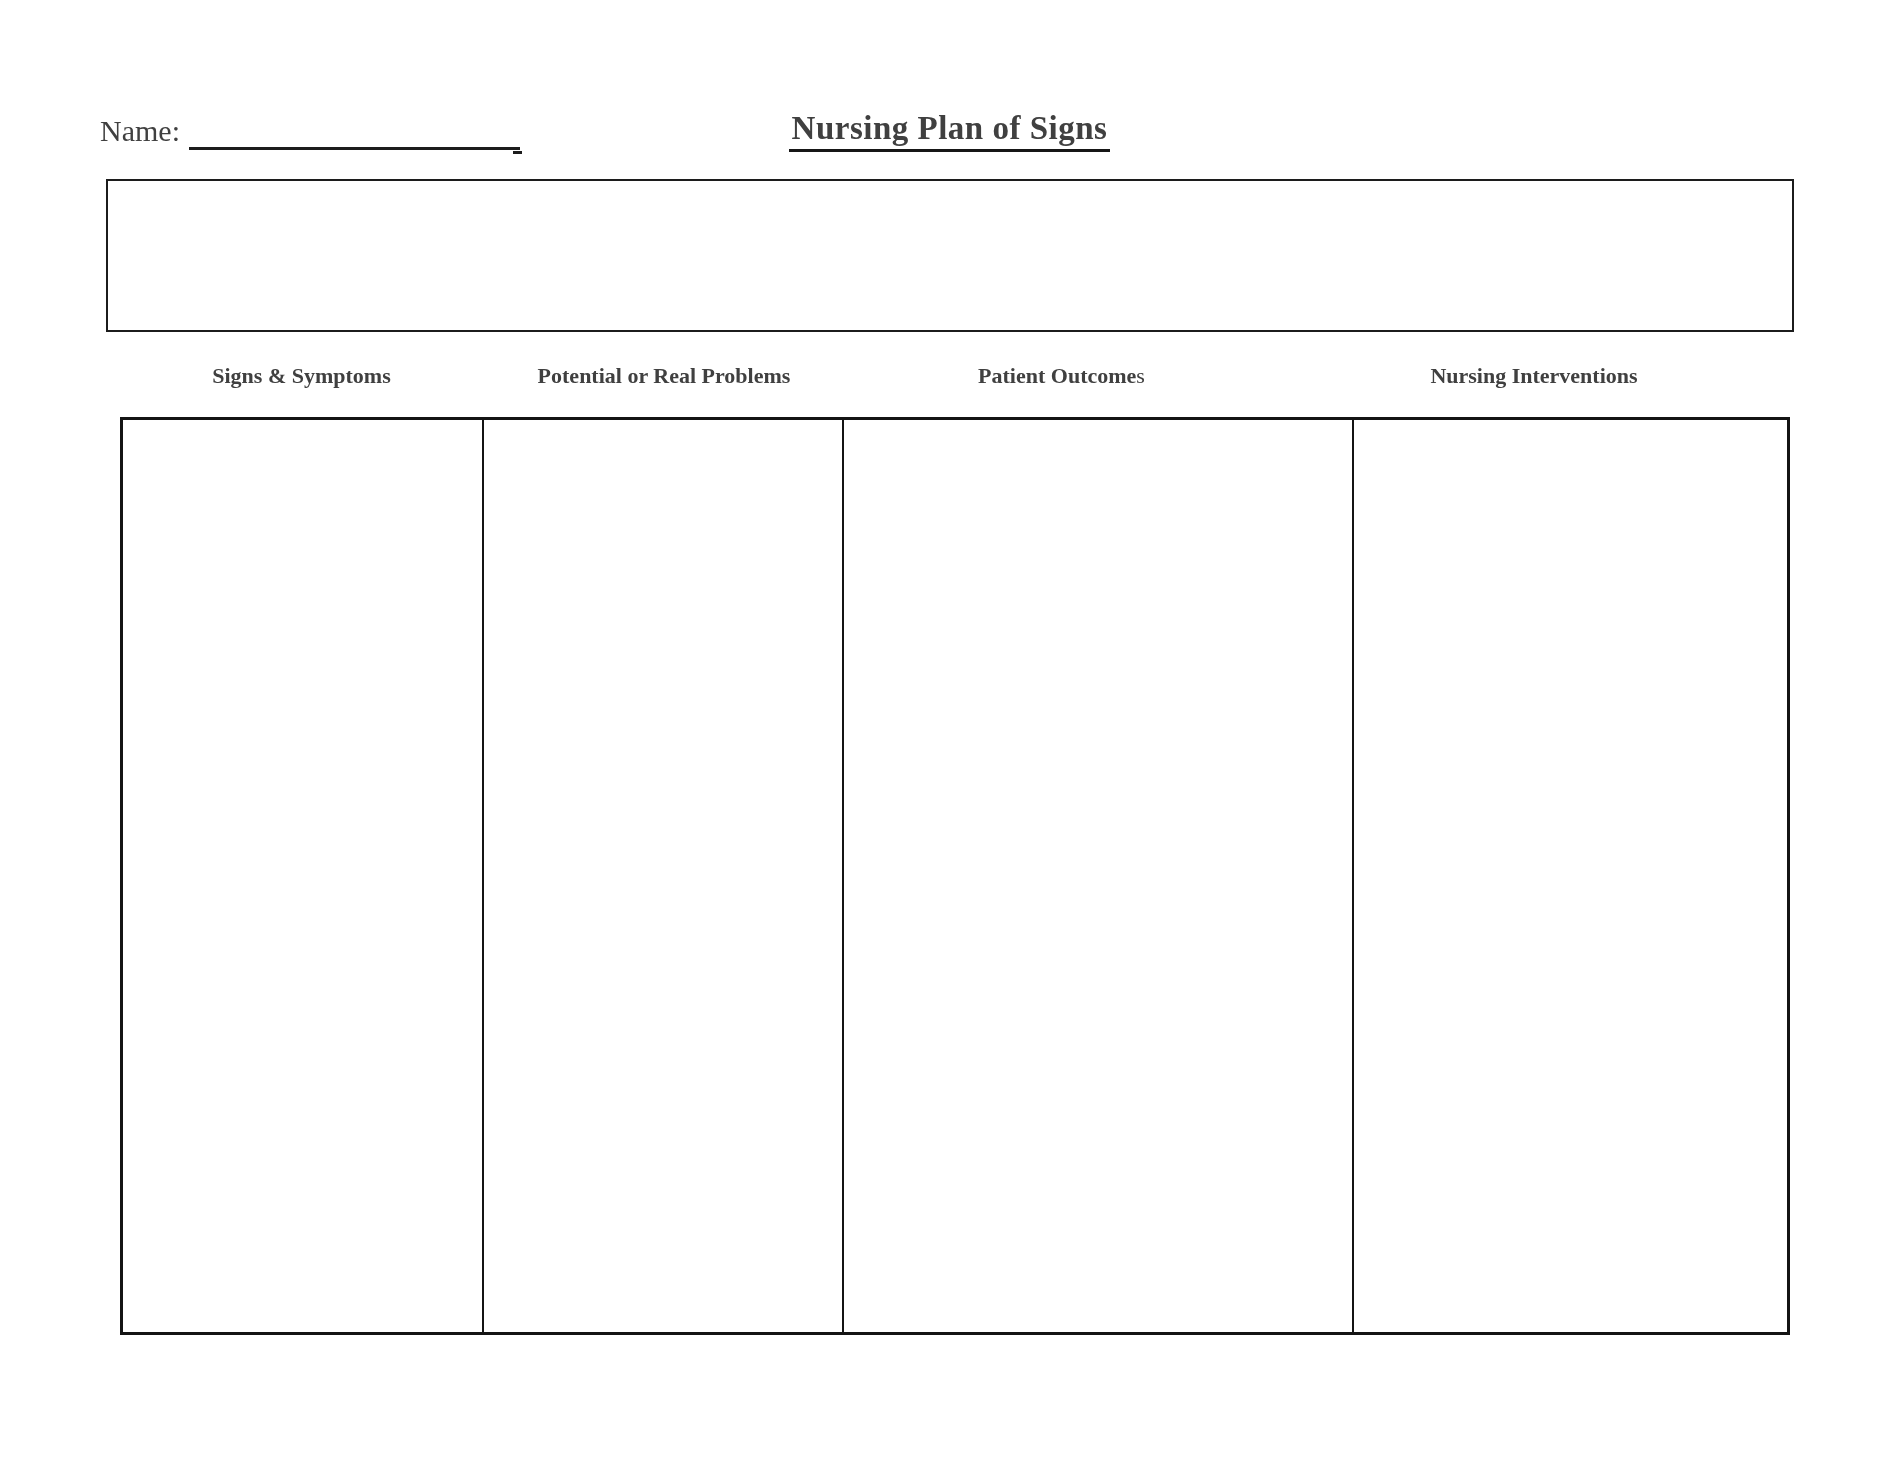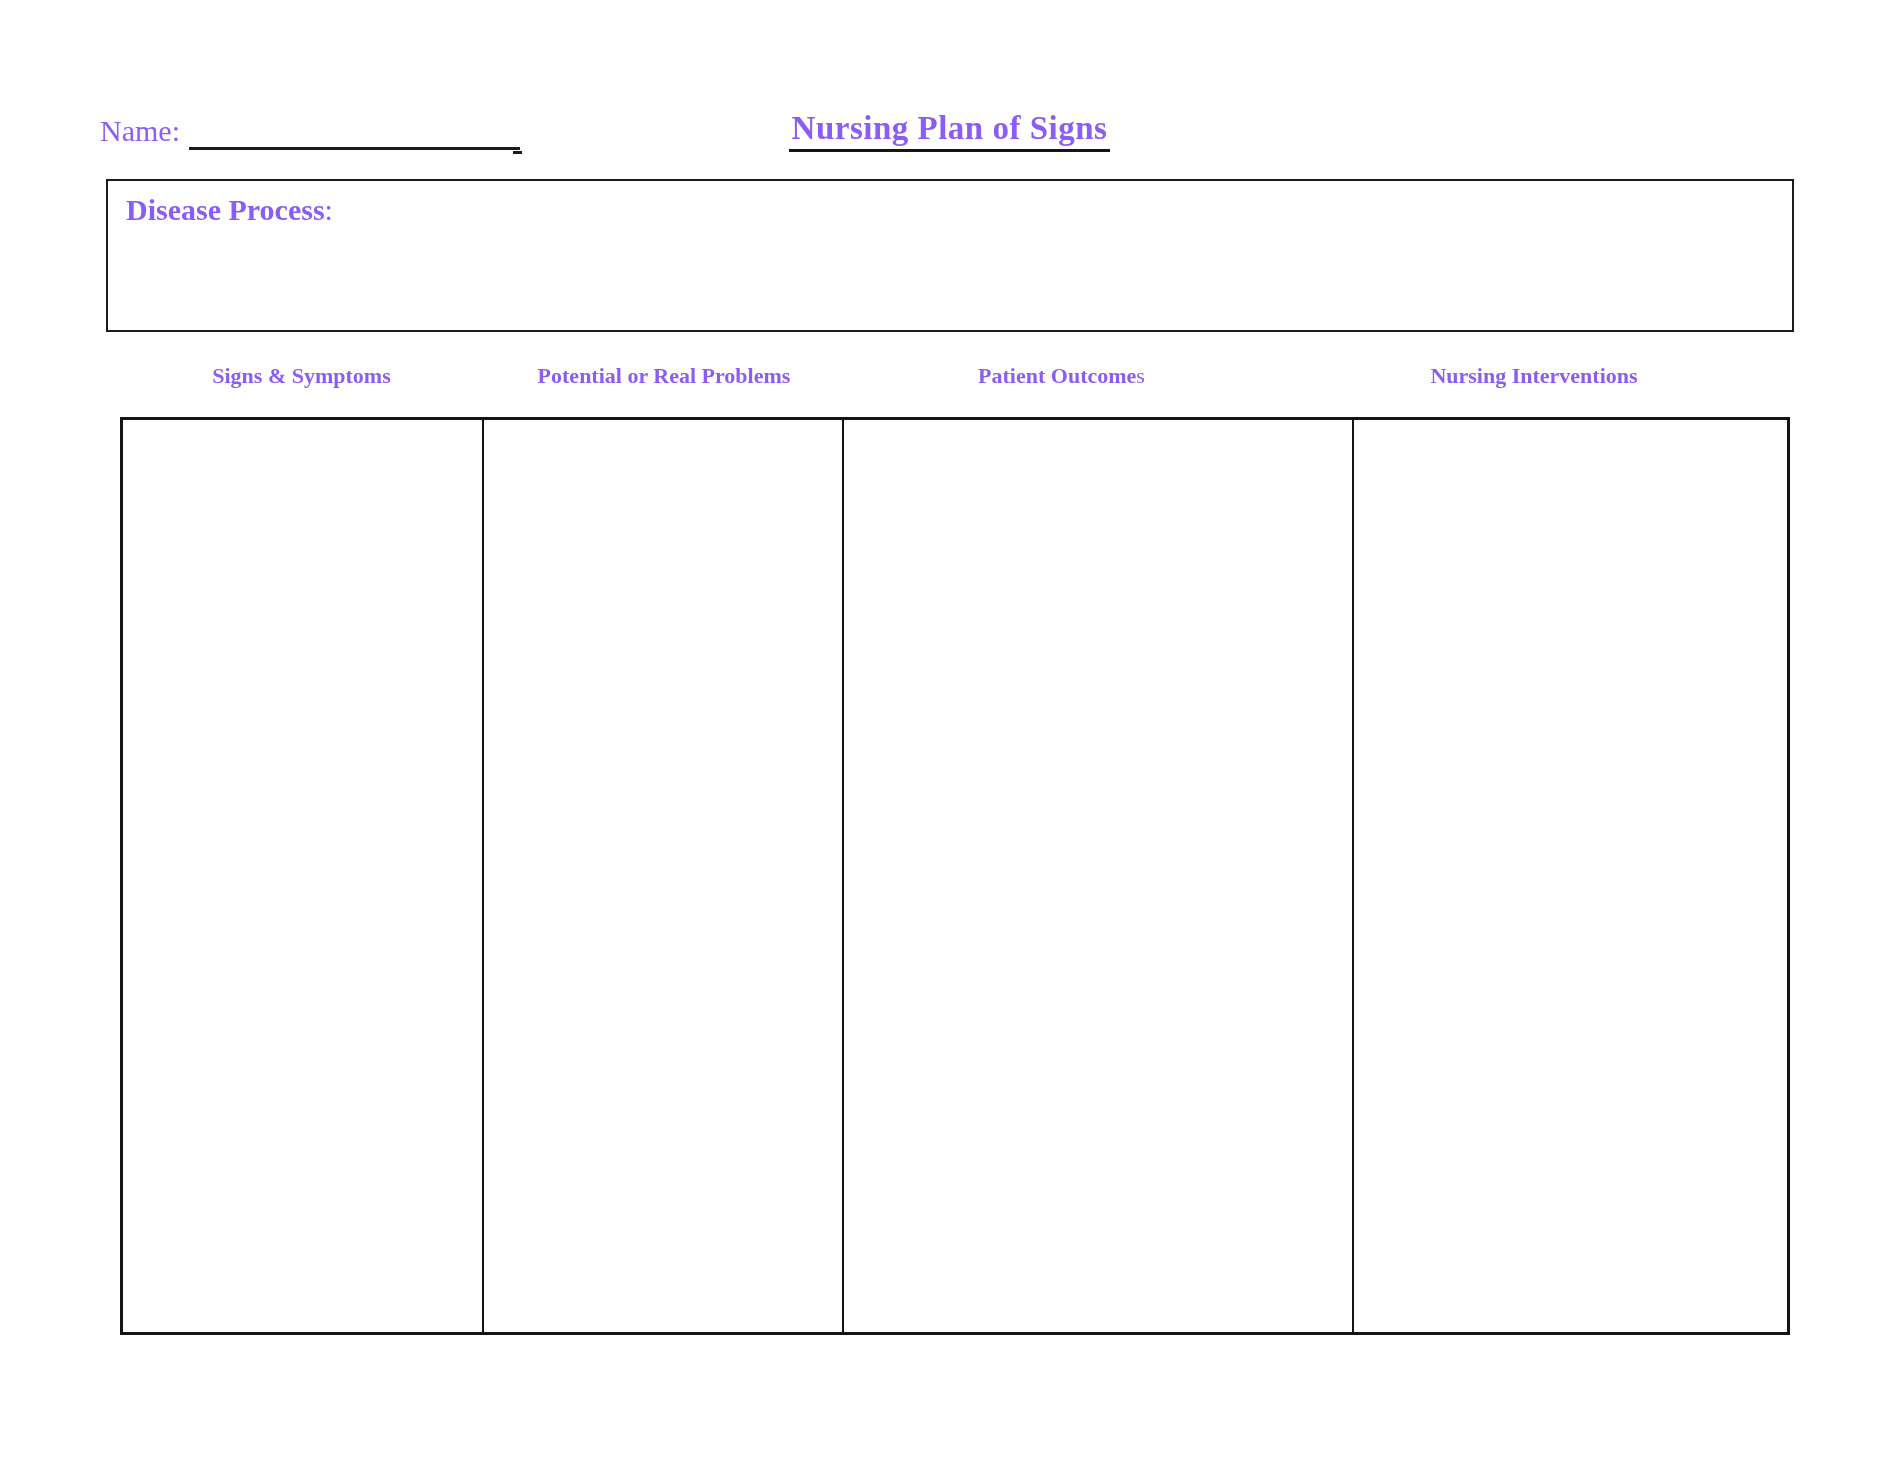--- a/index.html
+++ b/index.html
@@ -5,21 +5,21 @@
   html, body {
     margin: 0;
     padding: 0;
     background: #ffffff;
   }
   .page {
     position: relative;
     width: 1899px;
     height: 1468px;
     background: #ffffff;
-    color: #8b5cf6;
+    color: #404040;
     font-family: "Liberation Serif", "DejaVu Serif", serif;
     overflow: hidden;
   }
 
   
   .name-row {
     position: absolute;
     left: 100px;
     top: 112px;
     display: flex;
@@ -136,23 +136,20 @@
   <div class="name-row">
     <span class="name-label">Name:</span>
     <span class="name-blank"></span>
   </div>
 
   <div class="title-wrap">
     <span class="page-title">Nursing Plan of Signs</span>
   </div>
 
   <div class="disease-box">
-    <div class="disease-label">
-      <span>Disease Process</span><span class="light-suffix">:</span>
-    </div>
     <div class="disease-value"></div>
   </div>
 
   <div class="col-headers">
     <div class="hcell c1">Signs &amp; Symptoms</div>
     <div class="hcell c2">Potential or Real Problems</div>
     <div class="hcell c4">
       <span>Patient Outcome</span><span class="light-suffix">s</span>
     </div>
     <div class="hcell c3">Nursing Interventions</div>

